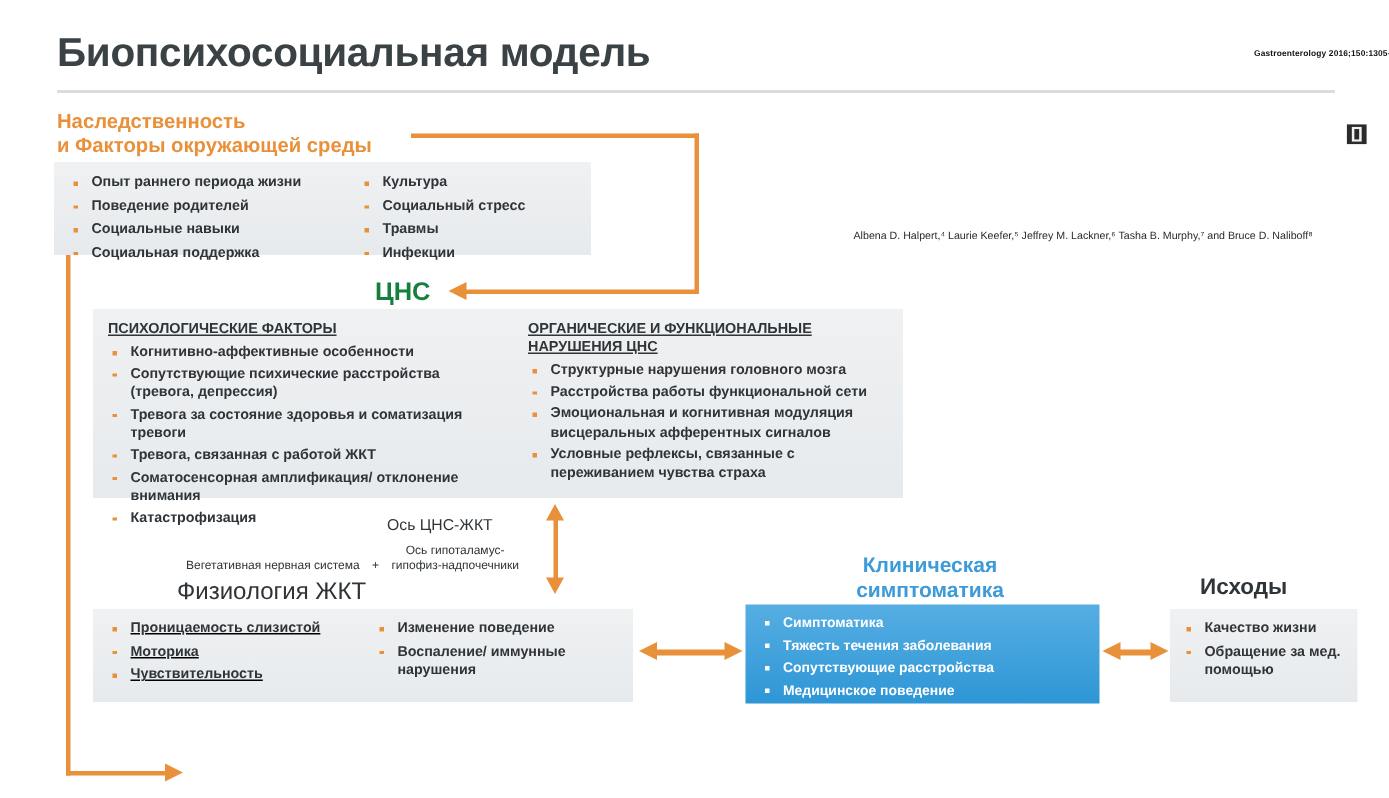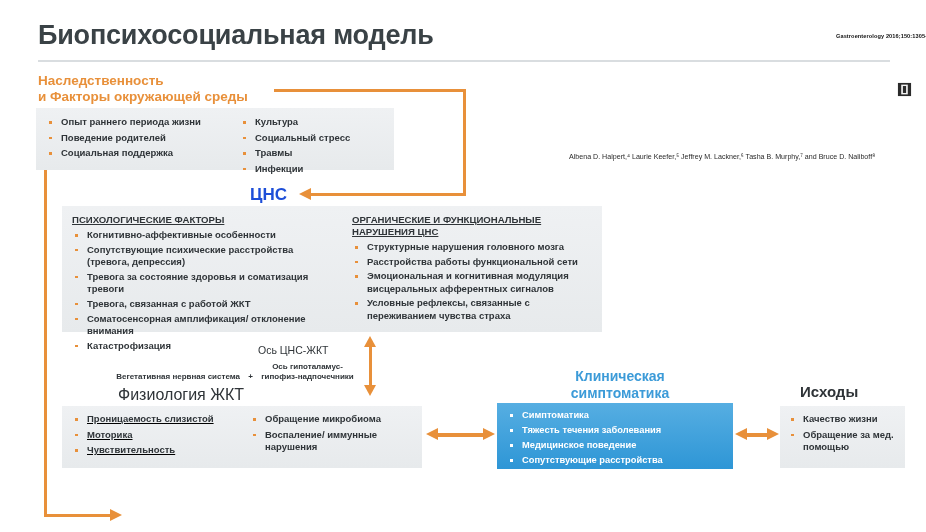--- a/index.html
+++ b/index.html
@@ -59,40 +59,40 @@
     width:2.5px;height:2.5px;background:#E8903A;
   }
 
   
   .env-col-a{position:absolute;left:46px;top:116px;width:200px;}
   .env-col-b{position:absolute;left:240px;top:116px;width:150px;}
 
   
   .cns-label{
     position:absolute;left:250px;top:185px;
-    font-size:17px;font-weight:bold;color:#1d4ed8;
+    font-size:17px;font-weight:bold;color:#15803d;
   }
   .cns-panel{left:62px;top:206px;width:540px;height:126px;}
   .sub-head{
     font-size:9.6px;font-weight:bold;color:#2f3438;
     text-decoration:underline;line-height:12px;
     margin:0 0 3px 0;
   }
   .cns-left{position:absolute;left:72px;top:214px;width:265px;}
   .cns-right{position:absolute;left:352px;top:214px;width:245px;}
   .cns-left ul.bl li,.cns-right ul.bl li{margin-bottom:2px;}
 
   
   .axis-label{
     position:absolute;left:258px;top:344px;
     font-size:10.5px;font-weight:normal;color:#2f3438;
   }
   .axis-desc{
     position:absolute;left:90px;top:362px;width:290px;
-    font-size:8px;font-weight:bold;color:#2f3438;
+    font-size:8px;font-weight:normal;color:#2f3438;
     line-height:10px;text-align:center;
   }
   .axis-desc .r{display:inline-block;text-align:center;}
 
   
   .gi-label{
     position:absolute;left:118px;top:386px;
     font-size:16px;font-weight:normal;color:#2f3438;
   }
   .gi-panel{left:62px;top:406px;width:360px;height:62px;}
@@ -209,20 +209,21 @@
   <div class="env-heading">
     <div>Наследственность</div>
     <div>и Факторы окружающей среды</div>
   </div>
 
   <div class="panel grad" style="left:36px;top:108px;width:358px;height:62px;"></div>
   <div class="env-col-a">
     <ul class="bl">
       <li>Опыт раннего периода жизни</li>
       <li>Поведение родителей</li>
+      <li>Социальные навыки</li>
       <li>Социальная поддержка</li>
     </ul>
   </div>
   <div class="env-col-b">
     <ul class="bl">
       <li>Культура</li>
       <li>Социальный стресс</li>
       <li>Травмы</li>
       <li>Инфекции</li>
     </ul>
@@ -265,36 +266,36 @@
   <div class="panel grad gi-panel"></div>
   <div class="gi-col-a">
     <ul class="bl">
       <li>Проницаемость слизистой</li>
       <li>Моторика</li>
       <li>Чувствительность</li>
     </ul>
   </div>
   <div class="gi-col-b">
     <ul class="bl">
-      <li>Обращение микробиома</li>
+      <li>Изменение поведение</li>
       <li>Воспаление/ иммунные нарушения</li>
     </ul>
   </div>
 
   <div class="clin-label">
     <div>Клиническая</div>
     <div>симптоматика</div>
   </div>
   <div class="clin-panel">
     <div class="clin-inner">
       <ul class="bl">
         <li>Симптоматика</li>
         <li>Тяжесть течения заболевания</li>
+        <li>Сопутствующие расстройства</li>
         <li>Медицинское поведение</li>
-        <li>Сопутствующие расстройства</li>
       </ul>
     </div>
   </div>
 
   <div class="out-label">Исходы</div>
   <div class="panel grad out-panel"></div>
   <div class="out-inner">
     <ul class="bl">
       <li>Качество жизни</li>
       <li>Обращение за мед. помощью</li>

